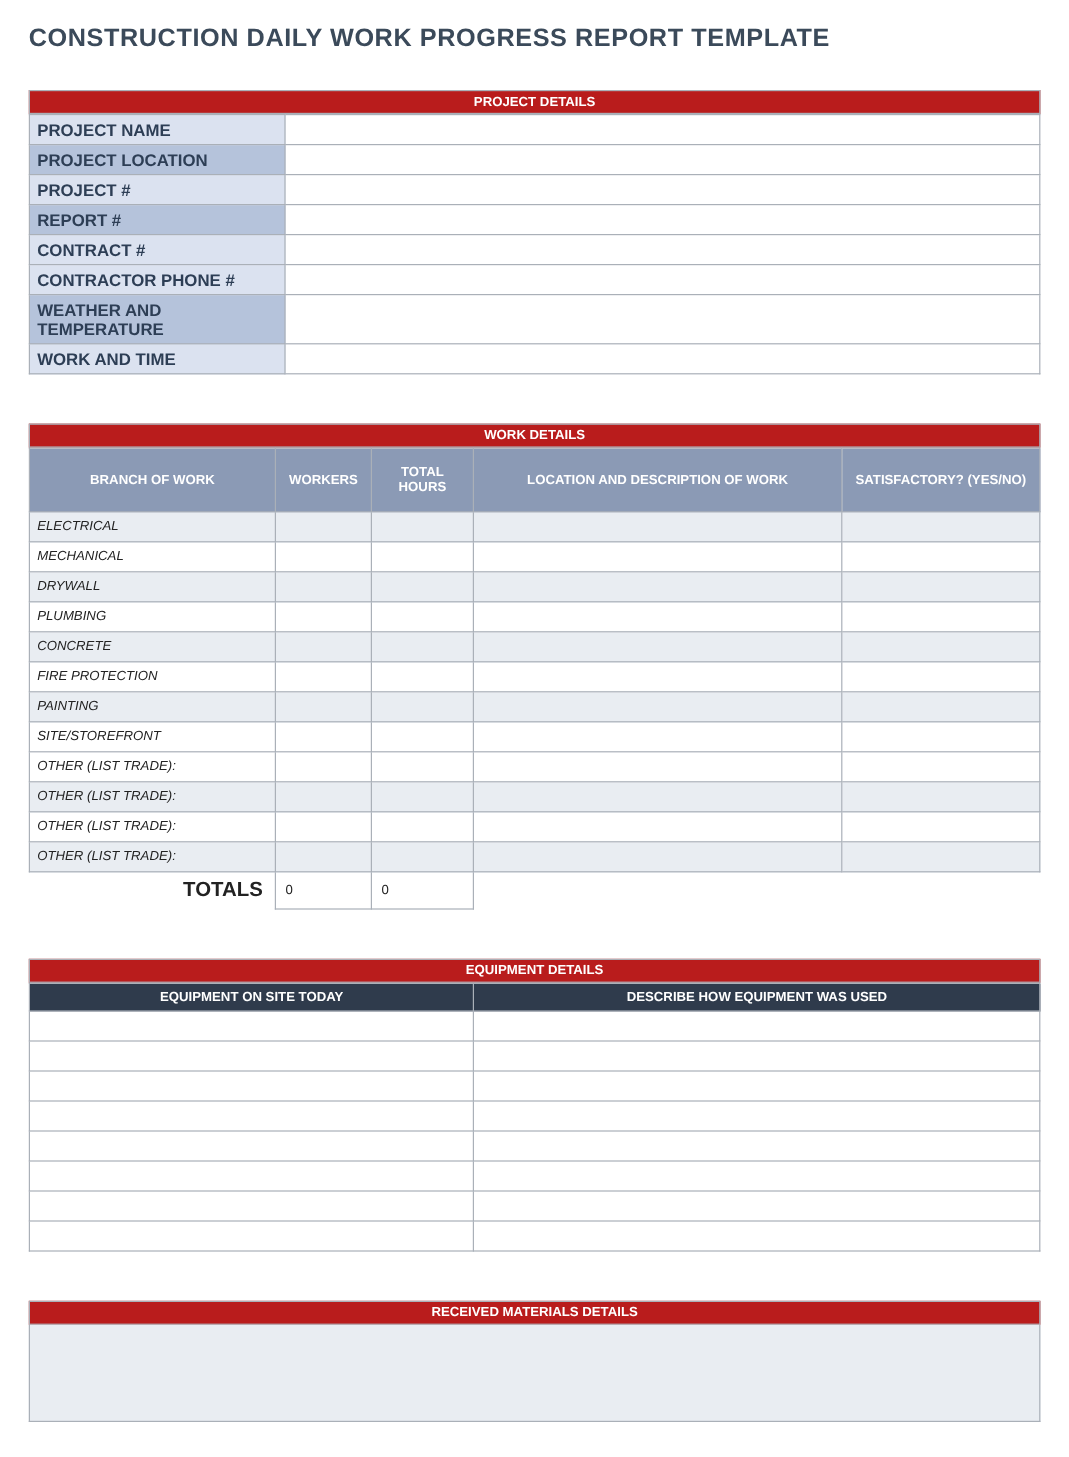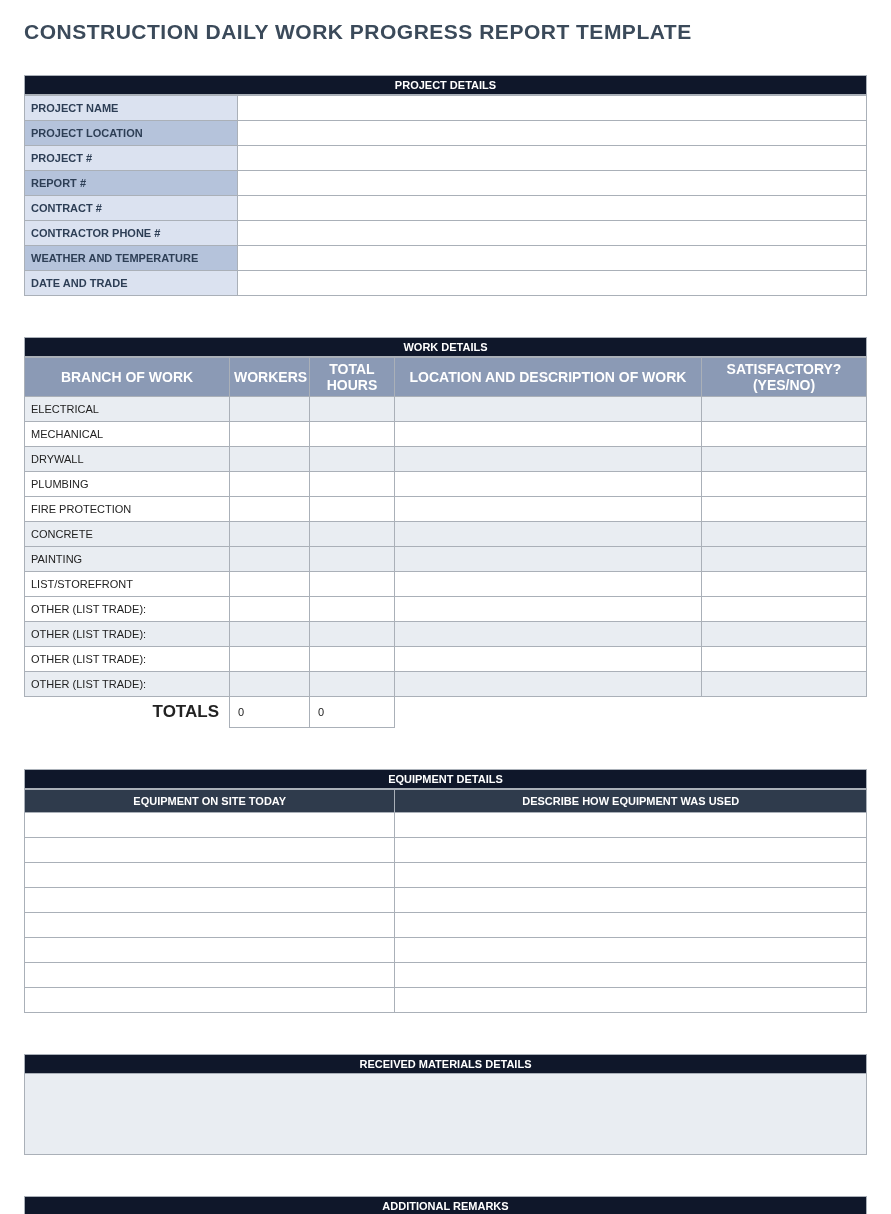--- a/index.html
+++ b/index.html
@@ -12,21 +12,21 @@
     color: #222;
   }
   h1.page-title {
     font-size: 21px;
     font-weight: 700;
     letter-spacing: 0.5px;
     color: #3b4a5a;
     margin: 0 0 10px 0;
   }
   .section-header {
-    background: #0f172a;
+    background: #b91c1c;
     color: #fff;
     font-size: 11px;
     font-weight: 700;
     text-align: center;
     padding: 3px 0;
     border: 1px solid #aab0b8;
     margin-top: 31px;
   }
   table {
     width: 100%;
@@ -39,39 +39,39 @@
     padding: 4px 6px;
     vertical-align: middle;
     height: 16px;
   }
 
   
   .proj-table td.label {
     width: 200px;
     font-weight: 700;
     color: #2d3e55;
-    font-size: 11px;
+    font-size: 14px;
   }
   .proj-table td.val {
     background: #fff;
   }
   .proj-table tr.light td.label { background: #dbe2f0; }
   .proj-table tr.dark  td.label { background: #b5c3db; }
 
   
   .work-header th {
     background: #8b9ab5;
     color: #fff;
     font-weight: 700;
-    font-size: 14px;
+    font-size: 11px;
     text-align: center;
-    padding: 3px 4px;
+    padding: 14px 4px;
   }
   .work-row td { font-size: 11px; }
-  .work-row td.branch { text-align: left; }
+  .work-row td.branch { text-align: left; font-style: italic; }
   .work-row.stripe td { background: #e9edf2; }
   .work-row td.c { text-align: left; }
   .totals-row td.tot-label {
     border: none;
     text-align: right;
     font-weight: 700;
     font-size: 17px;
     padding-right: 10px;
   }
   .totals-row td.tot-val {
@@ -133,21 +133,21 @@
       </tr>
       <tr class="light">
         <td class="label">CONTRACTOR PHONE #</td>
         <td class="val"></td>
       </tr>
       <tr class="dark">
         <td class="label">WEATHER AND TEMPERATURE</td>
         <td class="val"></td>
       </tr>
       <tr class="light">
-        <td class="label">DATE AND TRADE</td>
+        <td class="label">WORK AND TIME</td>
         <td class="val"></td>
       </tr>
     </tbody>
 </table>
 
 <div class="gap"></div>
 
 <div class="section-header">WORK DETAILS</div>
 <table>
   <colgroup>
@@ -188,43 +188,43 @@
         <td class="c"></td>
         <td class="c"></td>
       </tr>
       <tr class="work-row">
         <td class="branch">PLUMBING</td>
         <td class="c"></td>
         <td class="c"></td>
         <td class="c"></td>
         <td class="c"></td>
       </tr>
+      <tr class="work-row stripe">
+        <td class="branch">CONCRETE</td>
+        <td class="c"></td>
+        <td class="c"></td>
+        <td class="c"></td>
+        <td class="c"></td>
+      </tr>
       <tr class="work-row">
         <td class="branch">FIRE PROTECTION</td>
         <td class="c"></td>
         <td class="c"></td>
         <td class="c"></td>
         <td class="c"></td>
       </tr>
       <tr class="work-row stripe">
-        <td class="branch">CONCRETE</td>
-        <td class="c"></td>
-        <td class="c"></td>
-        <td class="c"></td>
-        <td class="c"></td>
-      </tr>
-      <tr class="work-row stripe">
         <td class="branch">PAINTING</td>
         <td class="c"></td>
         <td class="c"></td>
         <td class="c"></td>
         <td class="c"></td>
       </tr>
       <tr class="work-row">
-        <td class="branch">LIST/STOREFRONT</td>
+        <td class="branch">SITE/STOREFRONT</td>
         <td class="c"></td>
         <td class="c"></td>
         <td class="c"></td>
         <td class="c"></td>
       </tr>
       <tr class="work-row">
         <td class="branch">OTHER (LIST TRADE):</td>
         <td class="c"></td>
         <td class="c"></td>
         <td class="c"></td>

